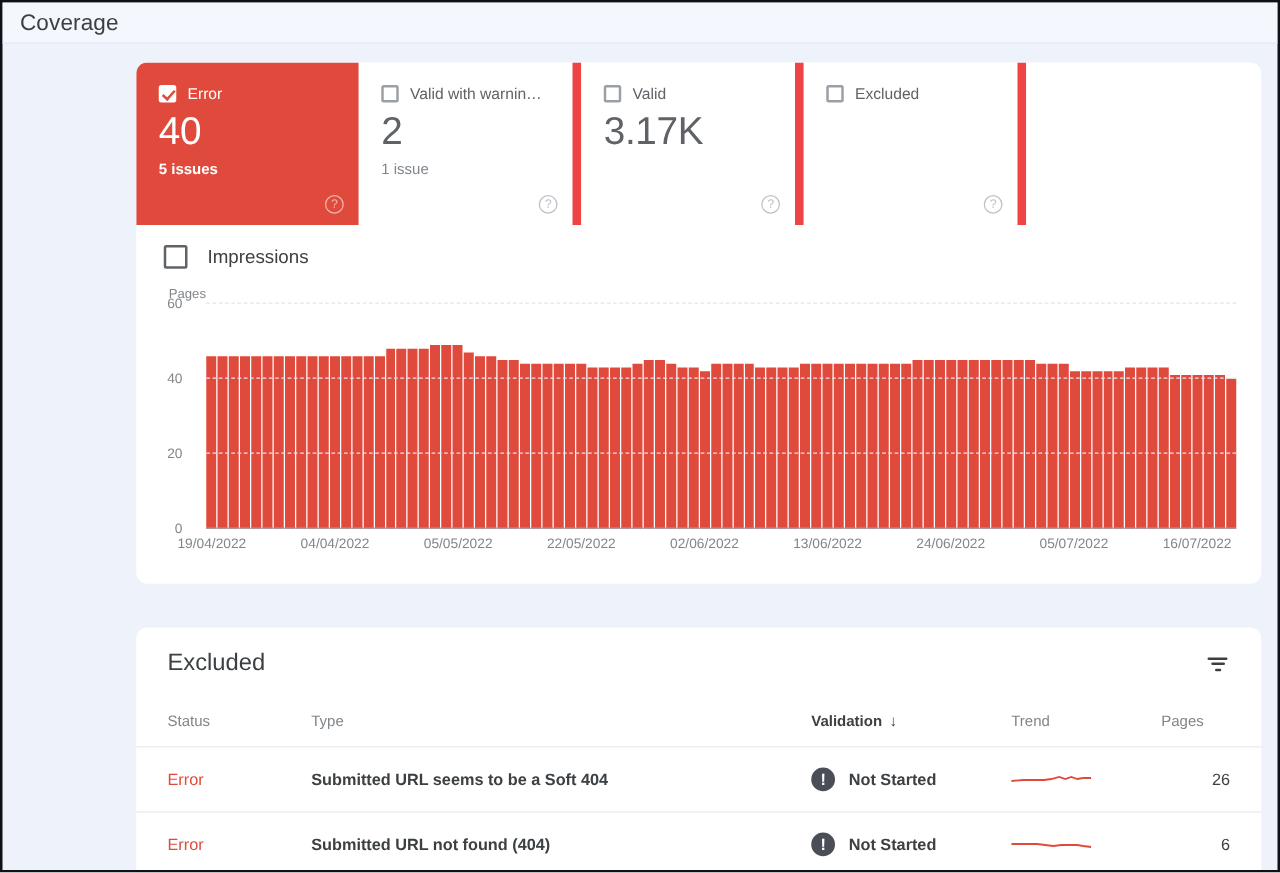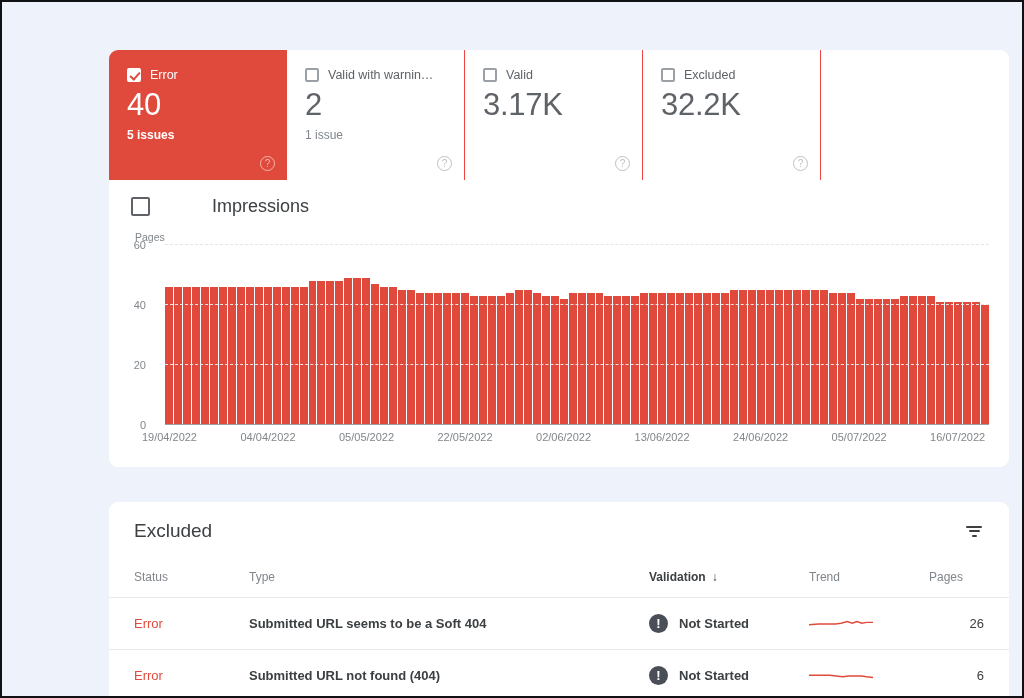--- a/index.html
+++ b/index.html
@@ -39,21 +39,21 @@
     background: #ffffff;
     border-radius: 9px 9px 9px 9px;
     overflow: hidden;
   }
 
   .summary-row { display: flex; height: 130px; }
   .summary-cell {
     width: 178px;
     position: relative;
     padding: 18px 16px 0 18px;
-    border-right: 1px solid #ef4444;
+    border-right: 7px solid #ef4444;
     background: #fff;
   }
   .summary-cell.filler { flex: 1; border-right: none; }
   .summary-cell.active {
     background: #e04a3c;
     border-right: none;
   }
   .cell-head { display: flex; align-items: center; gap: 9px; }
   .cb {
     width: 14px; height: 14px;
@@ -122,23 +122,22 @@
     display: flex; align-items: center;
     gap: 16px;
     padding: 16px 0 0 22px;
   }
   .cb-lg {
     width: 19px; height: 19px;
     border: 2px solid #5f6368;
     border-radius: 2px;
   }
   .impressions-label {
-    font-size: 18px;
+    font-size: 15px;
     color: #3c4043;
-    margin-left: 46px;
   }
 
   
   .chart-wrap {
     position: relative;
     margin: 14px 20px 0 22px;
     height: 215px;
   }
   .axis-title {
     font-size: 10.5px;
@@ -283,20 +282,23 @@
   }
   .valid-text { font-weight: 700; font-size: 13px; color: #3c4043; }
   .sparkline { display: block; }
   .pages-val { font-size: 13px; color: #3c4043; }
 </style>
 </head>
 <body>
 
 <div id="app">
 
+  <div class="topbar">
+    <div class="topbar-title">Coverage</div>
+  </div>
 
   <div class="overview-card">
 
     <div class="summary-row">
 
       <div class="summary-cell active">
         <div class="cell-head">
           <div class="cb"></div>
           <div class="cell-label">Error</div>
         </div>
@@ -323,21 +325,20 @@
         <div class="cell-value">3.17K</div>
         <div class="cell-sub"></div>
         <div class="help-icon">?</div>
       </div>
 
       <div class="summary-cell">
         <div class="cell-head">
           <div class="cb"></div>
           <div class="cell-label">Excluded</div>
         </div>
-        <div class="cell-value">32.2K</div>
         <div class="cell-sub"></div>
         <div class="help-icon">?</div>
       </div>
 
       <div class="summary-cell filler"></div>
     </div>
 
     <div class="impressions-row">
       <div class="cb-lg"></div>
       <div class="impressions-label">Impressions</div>

